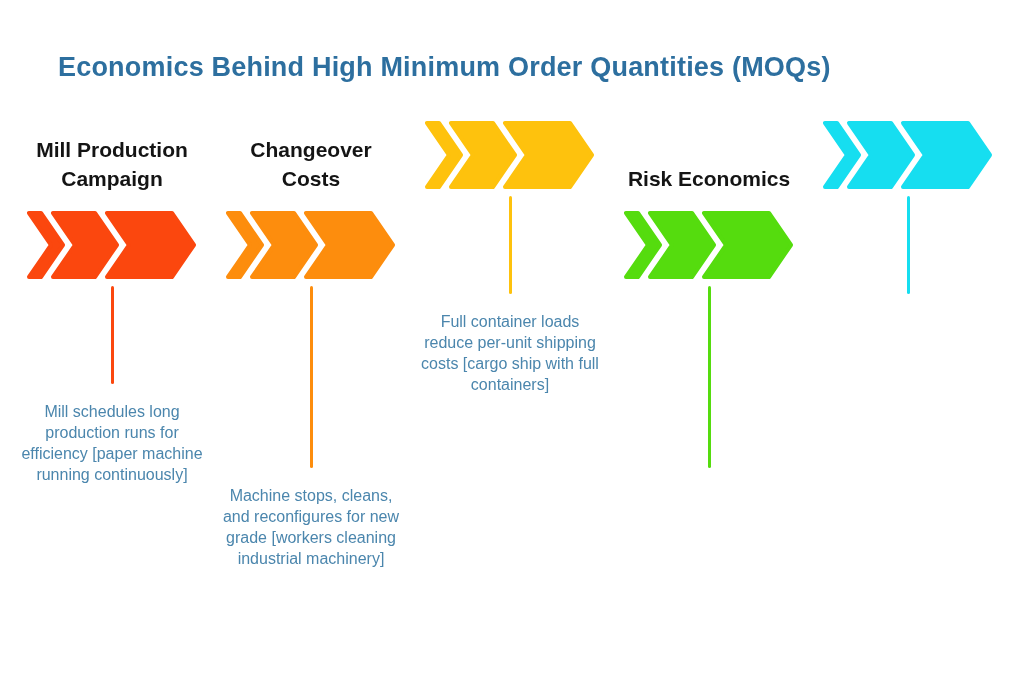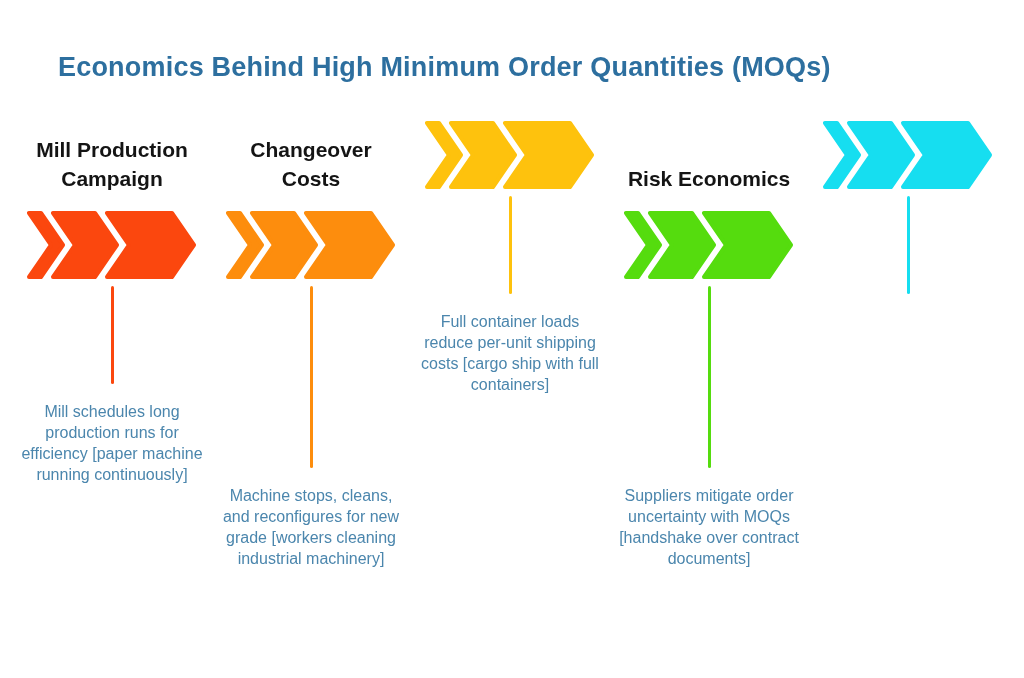--- a/index.html
+++ b/index.html
@@ -111,21 +111,20 @@
     </div>
 
     <div class="column">
       <div class="col-title">Risk Economics</div>
       <svg class="chevrons" viewBox="0 0 170 68">
         <polygon points="2,2 14,2 36,34 14,66 2,66 24,34" stroke-width="4" stroke-linejoin="round" fill="#55DC0E" stroke="#55DC0E"></polygon>
         <polygon points="26,2 68,2 90,34 68,66 26,66 48,34" stroke-width="4" stroke-linejoin="round" fill="#55DC0E" stroke="#55DC0E"></polygon>
         <polygon points="80,2 145,2 167,34 145,66 80,66 102,34" stroke-width="4" stroke-linejoin="round" fill="#55DC0E" stroke="#55DC0E"></polygon>
       </svg>
       <div class="connector" style="background: rgb(85, 220, 14); height: 182px;"></div>
-      <div class="desc">Suppliers mitigate order uncertainty with MOQs [handshake over contract documents]</div>
     </div>
 
     <div class="column">
       <svg class="chevrons" viewBox="0 0 170 68">
         <polygon points="2,2 14,2 36,34 14,66 2,66 24,34" stroke-width="4" stroke-linejoin="round" fill="#16DEF0" stroke="#16DEF0"></polygon>
         <polygon points="26,2 68,2 90,34 68,66 26,66 48,34" stroke-width="4" stroke-linejoin="round" fill="#16DEF0" stroke="#16DEF0"></polygon>
         <polygon points="80,2 145,2 167,34 145,66 80,66 102,34" stroke-width="4" stroke-linejoin="round" fill="#16DEF0" stroke="#16DEF0"></polygon>
       </svg>
       <div class="connector" style="background: rgb(22, 222, 240); height: 98px;"></div>
     </div>

